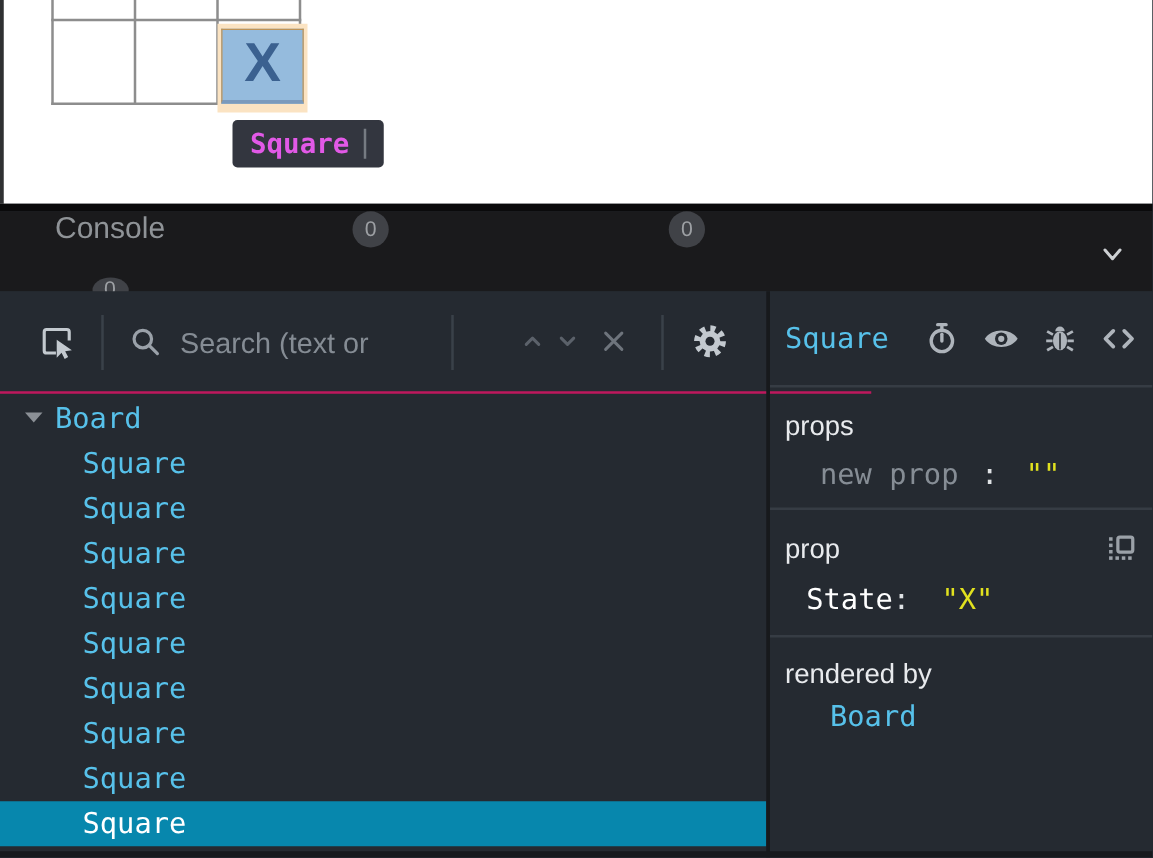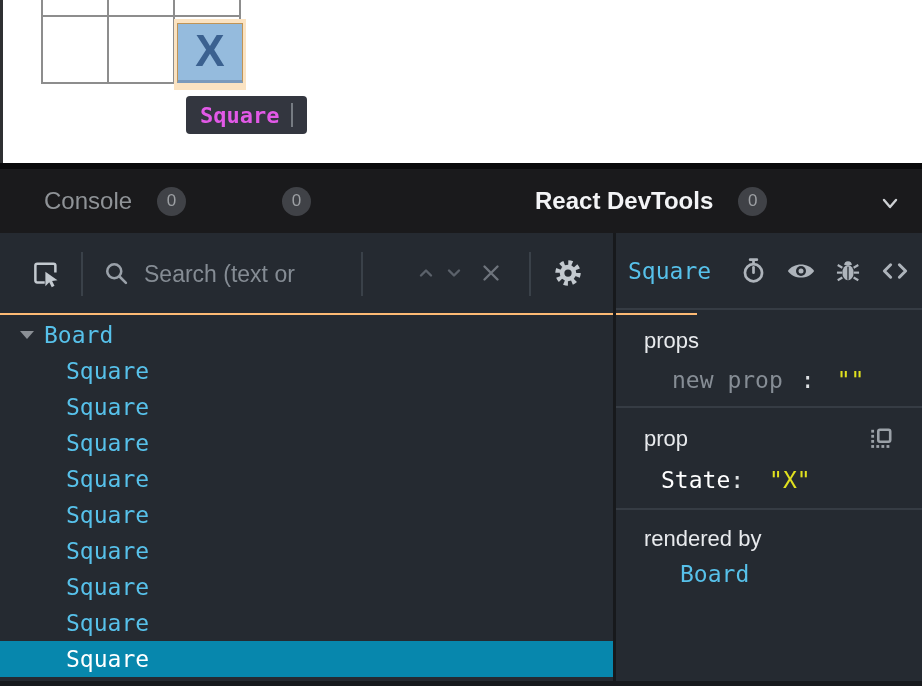--- a/index.html
+++ b/index.html
@@ -30,34 +30,34 @@
                 font-family:"DejaVu Sans Mono", monospace; font-weight:bold; font-size:22px; }
   .el-tooltip .comp { color:#e259e7; }
   .el-tooltip .tdiv { width:2px; height:24px; background:#767b82; }
   .el-tooltip .dims { color:#d6d8db; letter-spacing:1px; }
 
   .black-line { position:absolute; left:0; top:163px; width:922px; height:6px; background:#0a0a0b; }
 
   
   .tab-bar { position:absolute; left:0; top:169px; width:922px; height:64px; background:#1a1a1c; }
   .tab { position:absolute; top:0; height:64px; display:flex; align-items:center; gap:25px;
-         font-size:24px; color:#8f9397; cursor:default; }
+         font-size:24px; color:#8f9397; cursor:default;flex-direction:column; }
   .tab.active { color:#f3f4f6; font-weight:bold; }
   .tab .badge { width:29px; height:29px; border-radius:50%; background:#404247; color:#9da0a4;
                 font-size:17px; font-weight:normal; display:flex; align-items:center; justify-content:center; }
   .tab-console { left:44px; }  .tab-problems { left:282px; }  .tab-react { left:535px; }
   .tabbar-chevron { position:absolute; left:878px; top:22px; width:24px; height:24px; }
 
   
   .devtools { position:absolute; left:0; top:233px; width:922px; height:453px; background:#252a31; }
   .panel-divider { position:absolute; left:613px; top:0; width:3px; height:453px; background:#17191c; }
 
   .left-panel { position:absolute; left:0; top:0; width:613px; height:453px; }
   .left-toolbar { position:absolute; left:0; top:0; width:697px; height:82px;
-                  border-bottom:2px solid #fdba74; }
+                  border-bottom:2px solid #be185d; }
   .lt-abs { position:absolute; top:50%; transform:translateY(-50%); }
   .vdiv { position:absolute; top:19px; width:2px; height:44px; background:#3a4149; }
   .search-input { position:absolute; left:144px; top:0; width:212px; height:82px; background:transparent;
                   border:none; outline:none; color:#d5d8dc; font-size:23px;
                   font-family:"Liberation Sans", sans-serif; }
   .search-input::placeholder { color:#858c94; opacity:1; }
 
   .tree { position:absolute; left:0; top:84px; width:613px; height:369px;
           font-family:"DejaVu Sans Mono", monospace; font-size:23px; }
   .tree-row { height:36px; line-height:36px; color:#57c1ea; white-space:nowrap; cursor:default; }
@@ -68,21 +68,21 @@
          border-right:7px solid transparent; border-top:8px solid #8b9096;
          margin-right:10px; vertical-align:middle; transform:translateY(-2px); }
 
   .right-panel { position:absolute; left:616px; top:0; width:306px; height:453px; }
   .right-header { position:absolute; left:0; top:0; width:306px; height:77px;
                   border-bottom:2px solid #363c44; display:flex; align-items:center;
                   padding:0 12px; }
   .right-header .comp-name { font-family:"DejaVu Sans Mono", monospace; font-size:23px; color:#57c1ea; }
   .rh-icons { margin-left:auto; display:flex; align-items:center; gap:19px; }
 
-  .section { position:absolute; left:0; width:306px; border-bottom:2px solid #363c44; padding:0 28px; }
+  .section { position:absolute; left:0; width:306px; border-bottom:2px solid #363c44; padding:0 12px; }
   .sec-props { top:79px; height:96px; }
   .sec-hooks { top:177px; height:100px; }
   .sec-rendered { top:279px; height:174px; border-bottom:none; }
   .sec-title { font-size:22px; color:#e8eaed; }
   .sec-title-row { display:flex; align-items:center; justify-content:space-between; }
   .kv { font-family:"DejaVu Sans Mono", monospace; font-size:23px; display:flex; align-items:baseline; }
   .k-gray { color:#868d95; }
   .k-purple { color:#ffffff; }
   .colon { color:#dfe2e5; }
   .v-yellow { color:#e1e11f; }
@@ -130,21 +130,20 @@
 
   <div class="tab-bar">
     <div class="tab tab-console">
       <span>Console</span>
       <span class="badge">0</span>
     </div>
     <div class="tab tab-problems">
       <span class="badge">0</span>
     </div>
     <div class="tab tab-react active">
-      <span>React DevTools</span>
       <span class="badge">0</span>
     </div>
     <div class="tabbar-chevron">
       <svg width="24" height="24" viewBox="0 0 24 24">
           <polyline points="6,9 12,16 18,9" fill="none" stroke="#cdd0d3" stroke-width="2.4" stroke-linecap="round" stroke-linejoin="round"></polyline>
         </svg>
     </div>
   </div>
 
   <div class="devtools">

